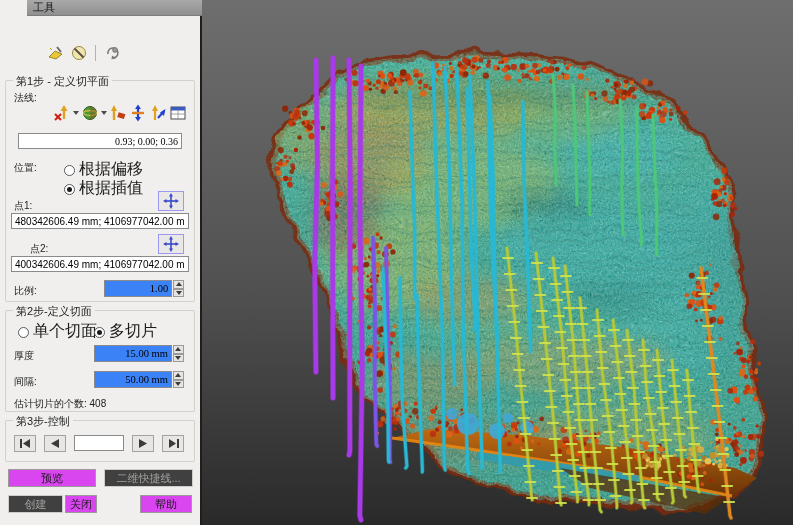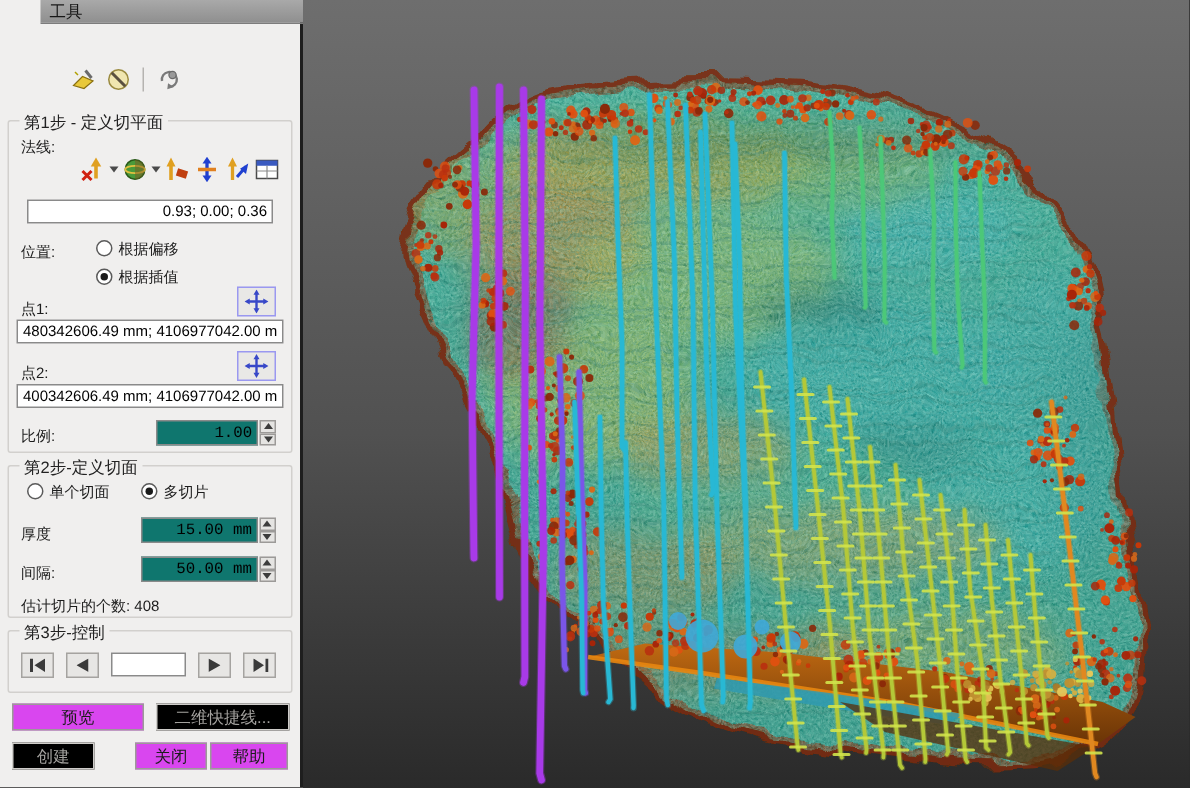--- a/index.html
+++ b/index.html
@@ -34,41 +34,41 @@
   .tinput { position:absolute; background:#fff; border:1px solid #8a8a8a;
     font-size:10px; font-family:"Liberation Sans","DejaVu Sans",sans-serif;
     padding:0 3px; height:16px; }
   .right { text-align:right; }
 
   .radio { display:inline-block; width:11px; height:11px; border-radius:50%;
     border:1px solid #5a5a5a; background:#fff; vertical-align:-2px; margin-right:4px; }
   .radio.sel { position:relative; }
   .radio.sel::after { content:""; position:absolute; left:2px; top:2px; width:5px;
     height:5px; border-radius:50%; background:#1a1a1a; }
-  .radrow { position:absolute; font-size:10px; white-space:nowrap; }
+  .radrow { position:absolute; font-size:16px; white-space:nowrap; }
 
   .pickbtn { position:absolute; width:26px; height:20px; background:#e9e8e6;
     border:1px solid #9a98f0; display:flex; align-items:center; justify-content:center; }
 
   .spin { position:absolute; display:flex; height:17px; }
-  .spin input { width:100%; height:100%; border:1px solid #8a8a8a; background:#0f766e;
+  .spin input { width:100%; height:100%; border:1px solid #8a8a8a; background:#3b82f6;
     font-size:10.5px; text-align:right; padding:0 3px;
-    font-family:Liberation Mono, monospace; }
+    font-family:Liberation Serif, serif; }
   .spin .arrows { width:13px; display:flex; flex-direction:column; margin-left:1px; }
   .spin .arrows div { flex:1; background:#e5e4e2; border:1px solid #9c9a98;
     display:flex; align-items:center; justify-content:center; }
   .tri-up { width:0; height:0; border-left:3px solid transparent;
     border-right:3px solid transparent; border-bottom:4px solid #3c3c3c; }
   .tri-dn { width:0; height:0; border-left:3px solid transparent;
     border-right:3px solid transparent; border-top:4px solid #3c3c3c; }
 
   .btn { position:absolute; height:18px; background:#d946ef; border:1px solid #9c9a98;
     font-size:11px; color:#1c1c1c; display:flex; align-items:center; justify-content:center;
     font-family:"Liberation Sans","DejaVu Sans",sans-serif; }
-  .btn.dis { color:#a3a19e; border-color:#cfcdca; background:#000000; }
+  .btn.dis { color:#a3a19e; border-color:#cfcdca; background:#404040; }
   .mbtn { position:absolute; width:22px; height:17px; background:#e7e6e4;
     border:1px solid #a5a3a0; display:flex; align-items:center; justify-content:center; }
 
   .nico { width:20px; height:20px; display:flex; align-items:center; justify-content:center; }
   .dd { width:0; height:0; border-left:3px solid transparent; border-right:3px solid transparent;
     border-top:4px solid #4a4a4a; margin:0 1px; }
 
   
   #viewport { position:absolute; left:202px; top:0; width:591px; height:525px;
     background:linear-gradient(#6e6e6e, #515151 55%, #2a2a2a); }
@@ -164,21 +164,21 @@
         <span class="nico">
           <svg width="18" height="18" viewBox="0 0 18 18">
             <rect x="2" y="3" width="14" height="12" fill="#fff" stroke="#4a4a4a" stroke-width="1"></rect>
             <rect x="2" y="3" width="14" height="3.5" fill="#3a5ac0"></rect>
             <line x1="2" y1="10" x2="16" y2="10" stroke="#8a8a8a" stroke-width="0.8"></line>
             <line x1="9" y1="6.5" x2="9" y2="15" stroke="#8a8a8a" stroke-width="0.8"></line>
           </svg>
         </span>
       </div>
 
-      <input class="tinput right" style="left: 12px; top: 52px; width: 164px;" readonly="" value="0.93; 0.00; 0.36">
+      <input class="tinput right" style="left: 12px; top: 52px; width: 164px; font-family: Liberation Serif, serif;" readonly="" value="0.93; 0.00; 0.36">
 
       <span class="lbl" style="left:8px;top:80px">位置:</span>
       <span class="radrow" style="left:58px;top:78px">
         <span class="radio"></span><span>根据偏移</span>
       </span>
       <span class="radrow" style="left:58px;top:97px">
         <span class="radio sel"></span><span>根据插值</span>
       </span>
 
       <span class="lbl" style="left:8px;top:118px">点1:</span>
@@ -187,21 +187,21 @@
           <line x1="8" y1="2" x2="8" y2="14" stroke="#3848c8" stroke-width="1.6"></line>
           <line x1="2" y1="8" x2="14" y2="8" stroke="#3848c8" stroke-width="1.6"></line>
           <polygon points="8,0 6,3.5 10,3.5" fill="#3848c8"></polygon>
           <polygon points="8,16 6,12.5 10,12.5" fill="#3848c8"></polygon>
           <polygon points="0,8 3.5,6 3.5,10" fill="#3848c8"></polygon>
           <polygon points="16,8 12.5,6 12.5,10" fill="#3848c8"></polygon>
         </svg>
       </span>
       <input class="tinput" style="left: 5px; top: 132px; width: 178px;" readonly="" value="480342606.49 mm; 4106977042.00 mm">
 
-      <span class="lbl" style="left:8px;top:161px">点2:</span>
+      <span class="lbl" style="left:24px;top:161px">点2:</span>
       <span class="pickbtn" style="right:10px;top:153px">
         <svg width="16" height="16" viewBox="0 0 16 16">
           <line x1="8" y1="2" x2="8" y2="14" stroke="#3848c8" stroke-width="1.6"></line>
           <line x1="2" y1="8" x2="14" y2="8" stroke="#3848c8" stroke-width="1.6"></line>
           <polygon points="8,0 6,3.5 10,3.5" fill="#3848c8"></polygon>
           <polygon points="8,16 6,12.5 10,12.5" fill="#3848c8"></polygon>
           <polygon points="0,8 3.5,6 3.5,10" fill="#3848c8"></polygon>
           <polygon points="16,8 12.5,6 12.5,10" fill="#3848c8"></polygon>
         </svg>
       </span>
@@ -284,21 +284,21 @@
             <polygon points="1,0 1,9 8,4.5" fill="#3a3a3a"></polygon>
             <rect x="9" y="0" width="2" height="9" fill="#3a3a3a"></rect>
           </svg>
       </span>
     </div>
 
     <button class="btn" style="left:8px;top:469px;width:88px">预览</button>
     <button class="btn dis" style="left:104px;top:469px;width:89px">二维快捷线...</button>
 
     <button class="btn dis" style="left:8px;top:495px;width:55px">创建</button>
-    <button class="btn" style="left:90px;top:495px;width:48px">关闭</button>
+    <button class="btn" style="left:65px;top:495px;width:32px">关闭</button>
     <button class="btn" style="left:140px;top:495px;width:52px">帮助</button>
   </div>
 
   <div id="viewport">
     <svg id="scene" viewBox="202 0 591 525">
   <defs>
     <linearGradient id="rockGrad" x1="0" y1="0" x2="0" y2="1">
       <stop offset="0" stop-color="#3fb49c"></stop>
             <stop offset="1" stop-color="#2e9a88"></stop>
     </linearGradient>

